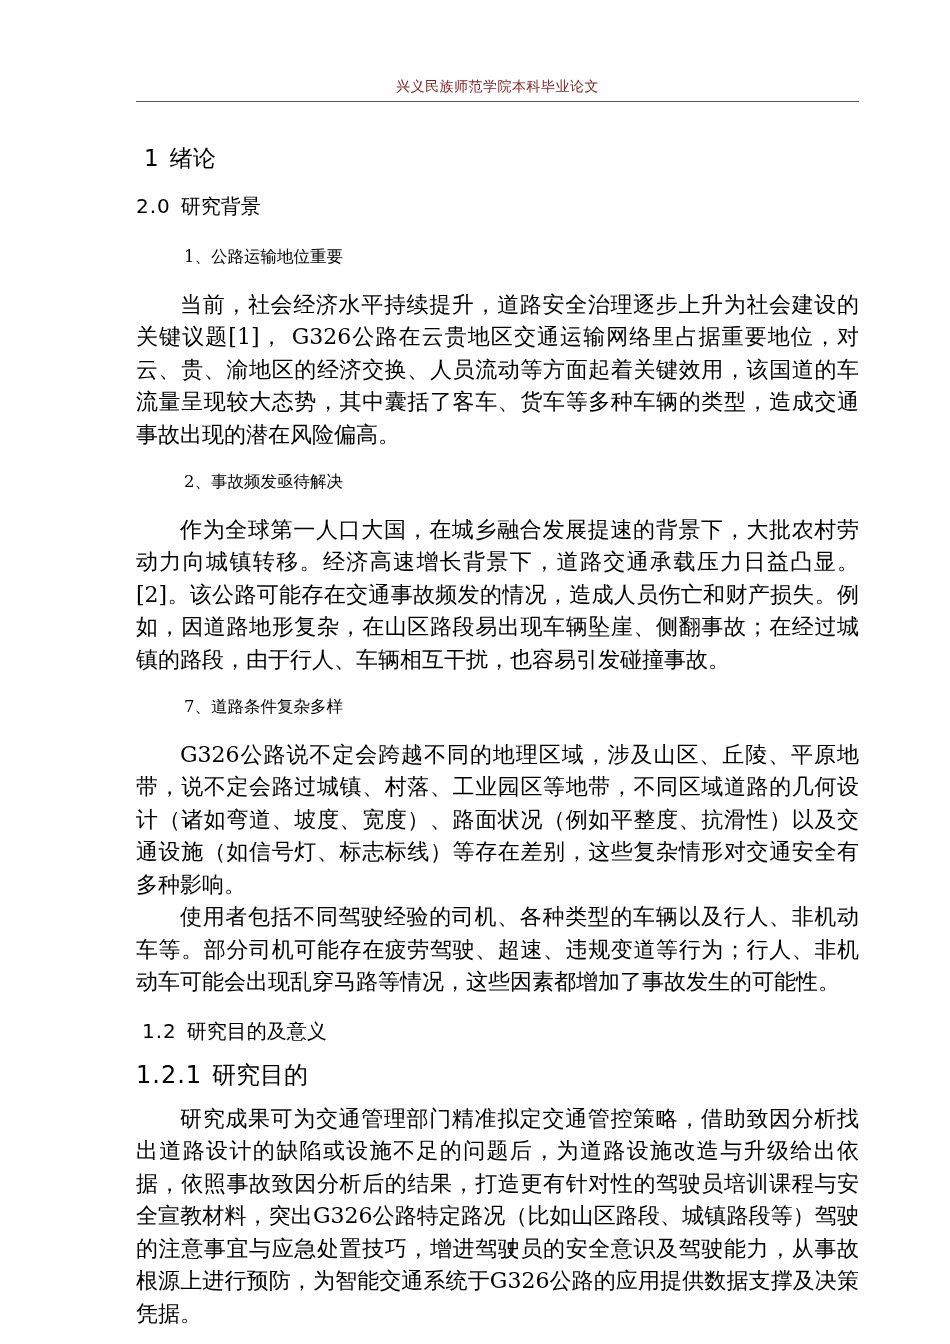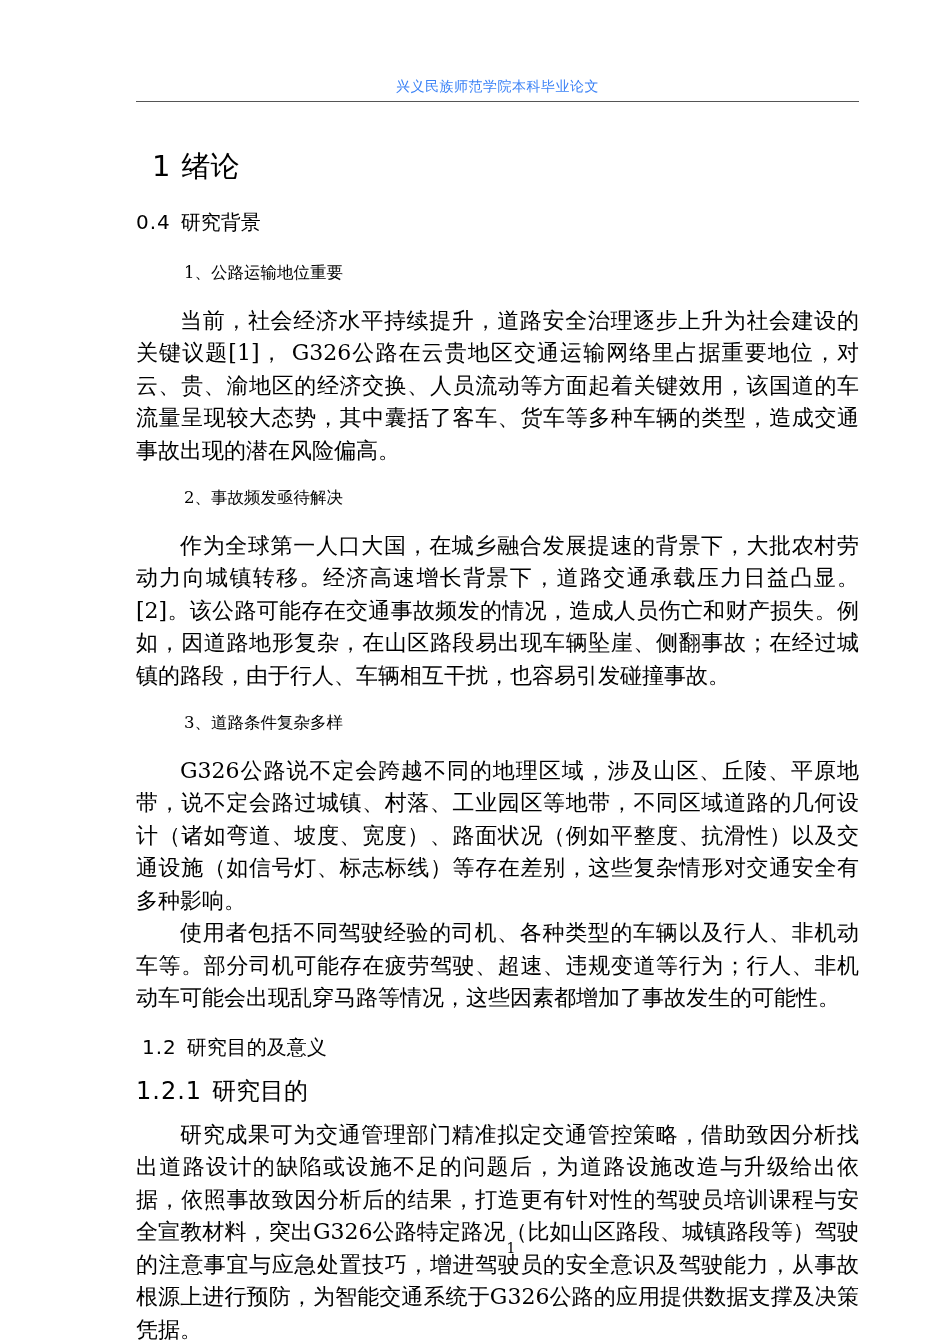--- a/index.html
+++ b/index.html
@@ -23,43 +23,43 @@
       background: #ffffff;
     }
     .header {
       position: absolute;
       left: 136px;
       top: 76px;
       width: 723px;
       text-align: center;
       font-size: 14px;
       line-height: 20px;
-      color: #3b82f6;
+      color: #7f1d1d;
       letter-spacing: 0.5px;
     }
     .header-rule {
       position: absolute;
       left: 136px;
       top: 101px;
       width: 723px;
       height: 0;
       border-top: 1.5px solid #555555;
     }
     .content {
       position: absolute;
       left: 136px;
       top: 130px;
       width: 723px;
     }
     .h1 {
       font-family: "DejaVu Sans", "Liberation Sans", sans-serif;
-      font-size: 29px;
+      font-size: 23px;
       line-height: 40px;
       height: 40px;
-      margin: 16px;
+      margin: 8px;
       font-weight: normal;
     }
     .h2 {
       font-family: "DejaVu Sans", "Liberation Sans", sans-serif;
       font-size: 20px;
       line-height: 40px;
       height: 40px;
       margin: 6px 0 0 0;
       font-weight: normal;
     }
@@ -104,35 +104,35 @@
   <div class="header">兴义民族师范学院本科毕业论文</div>
   <div class="header-rule"></div>
 
   <div class="content">
 
     <div class="h1">
       <span class="h-num">1</span><span>绪论</span>
     </div>
 
     <div class="h2">
-      <span class="h-num">0.4</span><span>研究背景</span>
+      <span class="h-num">2.0</span><span>研究背景</span>
     </div>
 
     <div style="margin-top:4px;">
       <p class="sub">1、公路运输地位重要</p>
       <p class="p">当前，社会经济水平持续提升，道路安全治理逐步上升为社会建设的关键议题[1]， G326公路在云贵地区交通运输网络里占据重要地位，对云、贵、渝地区的经济交换、人员流动等方面起着关键效用，该国道的车流量呈现较大态势，其中囊括了客车、货车等多种车辆的类型，造成交通事故出现的潜在风险偏高。</p>
     </div>
 
     <div>
       <p class="sub">2、事故频发亟待解决</p>
       <p class="p">作为全球第一人口大国，在城乡融合发展提速的背景下，大批农村劳动力向城镇转移。经济高速增长背景下，道路交通承载压力日益凸显。[2]。该公路可能存在交通事故频发的情况，造成人员伤亡和财产损失。例如，因道路地形复杂，在山区路段易出现车辆坠崖、侧翻事故；在经过城镇的路段，由于行人、车辆相互干扰，也容易引发碰撞事故。</p>
     </div>
 
     <div>
-      <p class="sub">3、道路条件复杂多样</p>
+      <p class="sub">7、道路条件复杂多样</p>
       <p class="p">G326公路说不定会跨越不同的地理区域，涉及山区、丘陵、平原地带，说不定会路过城镇、村落、工业园区等地带，不同区域道路的几何设计（诸如弯道、坡度、宽度）、路面状况（例如平整度、抗滑性）以及交通设施（如信号灯、标志标线）等存在差别，这些复杂情形对交通安全有多种影响。</p>
     </div>
 
     <div>
       <p class="p">使用者包括不同驾驶经验的司机、各种类型的车辆以及行人、非机动车等。部分司机可能存在疲劳驾驶、超速、违规变道等行为；行人、非机动车可能会出现乱穿马路等情况，这些因素都增加了事故发生的可能性。</p>
     </div>
 
     <div class="h2" style="margin-top:12px;margin-left:6px;">
       <span class="h-num">1.2</span><span>研究目的及意义</span>
     </div>

